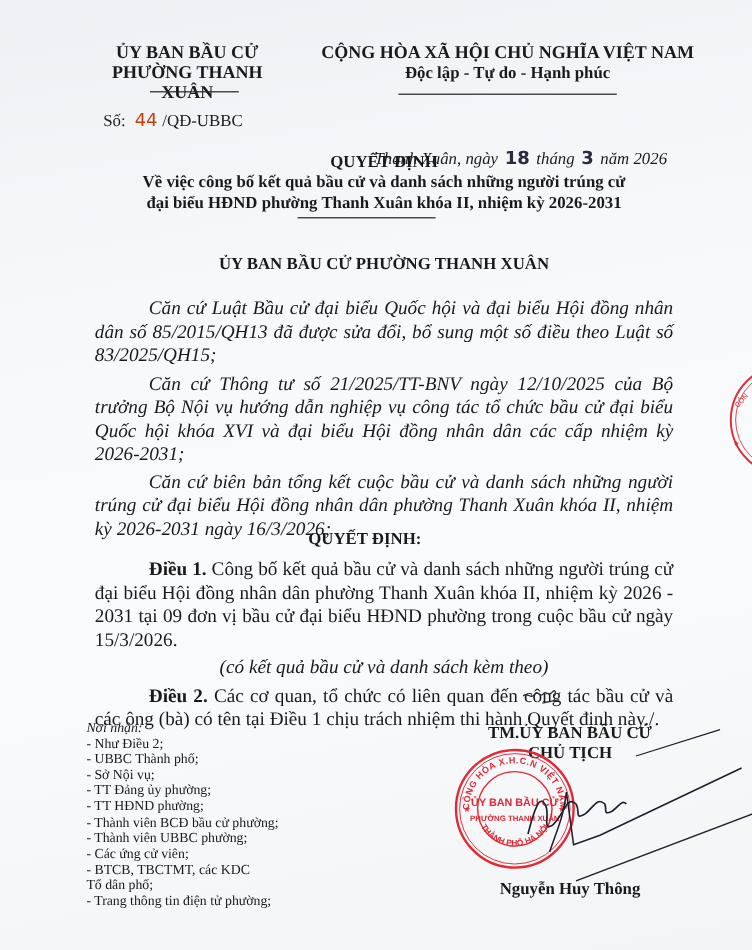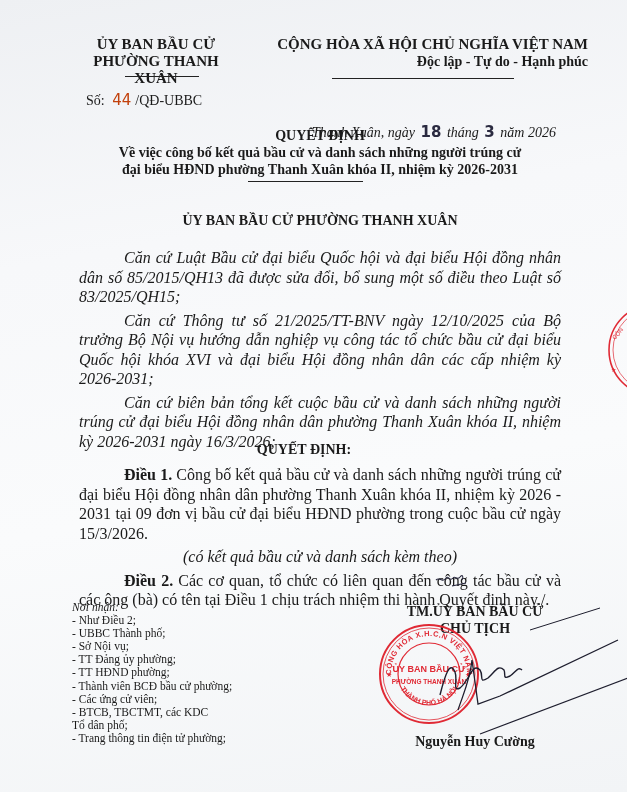--- a/index.html
+++ b/index.html
@@ -4,21 +4,21 @@
 <style>
   html, body { margin: 0; padding: 0; }
   body {
     width: 627px; height: 792px; overflow: hidden; position: relative;
     background: linear-gradient(170deg, #eef0f3 0%, #f7f8fa 30%, #fafbfc 60%, #f2f4f6 100%);
     font-family: "Liberation Serif", serif; color: #1a1a1a;
   }
   .abs { position: absolute; }
   .hdr-left { left: 70px; top: 36px; width: 172px; font-size: 15px; line-height: 17px; font-weight: bold; text-align: center; }
   .hdr-left-rule { left: 125px; top: 76px; width: 74px; height: 1px; background: #222; }
-  .hdr-right { left: 258px; top: 36px; width: 330px; font-size: 15px; line-height: 17px; font-weight: bold; text-align: right; }
+  .hdr-right { left: 258px; top: 36px; width: 330px; font-size: 15px; line-height: 17px; font-weight: bold; text-align: center; }
   .hdr-right .sub { font-size: 14px; }
   .hdr-right-rule { left: 332px; top: 78px; width: 182px; height: 1px; background: #222; }
   .so { left: 86px; top: 91px; font-size: 14px; }
   .so .num { font-family: "DejaVu Sans", sans-serif; font-size: 15px; color: #c2410c; padding: 0 4px; }
   .date { left: 312px; top: 91px; font-size: 14px; font-style: italic; margin-top: 32px; }
   .date .hw { font-style: normal; font-family: "DejaVu Sans", sans-serif; font-weight: bold; font-size: 15px; color: #2a2a40; padding: 0 2px; }
   .title { left: 60px; top: 127px; width: 520px; text-align: center; font-weight: bold; font-size: 14px; line-height: 17px; }
   .title-rule { left: 248px; top: 181px; width: 115px; height: 1px; background: #222; }
   .committee { left: 60px; top: 213px; width: 520px; text-align: center; font-weight: bold; font-size: 14px; }
   .body-text { left: 79px; width: 482px; font-size: 16px; line-height: 19.5px; text-align: justify; }
@@ -91,20 +91,21 @@
 </svg>
 
 <div class="abs recip">
   <div class="lbl">Nơi nhận:</div>
   <div>- Như Điều 2;</div>
   <div>- UBBC Thành phố;</div>
   <div>- Sở Nội vụ;</div>
   <div>- TT Đảng ủy phường;</div>
   <div>- TT HĐND phường;</div>
   <div>- Thành viên BCĐ bầu cử phường;</div>
+  <div>- Thành viên UBBC phường;</div>
   <div>- Các ứng cử viên;</div>
   <div>- BTCB, TBCTMT, các KDC</div>
   <div>Tổ dân phố;</div>
   <div>- Trang thông tin điện tử phường;</div>
 </div>
 
 <div class="abs sign-title">
   <div>TM.ỦY BAN BẦU CỬ</div>
   <div>CHỦ TỊCH</div>
 </div>
@@ -129,20 +130,20 @@
   <text x="88" y="55" font-size="7" fill="#e02a35">★</text>
 </svg>
 
 <svg class="abs sig" viewBox="0 0 230 140">
   <path d="M40 95 C45 75, 50 60, 55 72 C58 80, 52 92, 60 88 C70 80, 72 62, 80 70 C84 76, 78 84, 88 78 C95 72, 98 64, 104 70 C106 74, 102 80, 110 76 C116 72, 118 66, 122 70" fill="none" stroke="#1e1e2e" stroke-width="1.4"></path>
   <path d="M58 110 C64 92, 70 80, 72 60 M72 60 L78 104 L100 96 L218 40" fill="none" stroke="#1e1e2e" stroke-width="1.3"></path>
   <path d="M80 134 L228 78" fill="none" stroke="#1e1e2e" stroke-width="1.2"></path>
   <path d="M130 30 L200 8" fill="none" stroke="#1e1e2e" stroke-width="1"></path>
 </svg>
 
-<div class="abs signer">Nguyễn Huy Cường</div>
+<div class="abs signer">Nguyễn Huy Thông</div>
 
 <svg class="abs side-seal" viewBox="0 0 60 100">
   <circle cx="50" cy="50" r="46" fill="none" stroke="#e02a35" stroke-width="1.6"></circle>
   <circle cx="50" cy="50" r="42" fill="none" stroke="#e02a35" stroke-width="0.7"></circle>
   <text x="10" y="40" font-family="Liberation Sans, sans-serif" font-size="6" fill="#e02a35" transform="rotate(-50 10 40)">CỘN</text>
   <text x="6" y="72" font-size="6" fill="#e02a35">★</text>
 </svg>
 
 </body></html>

